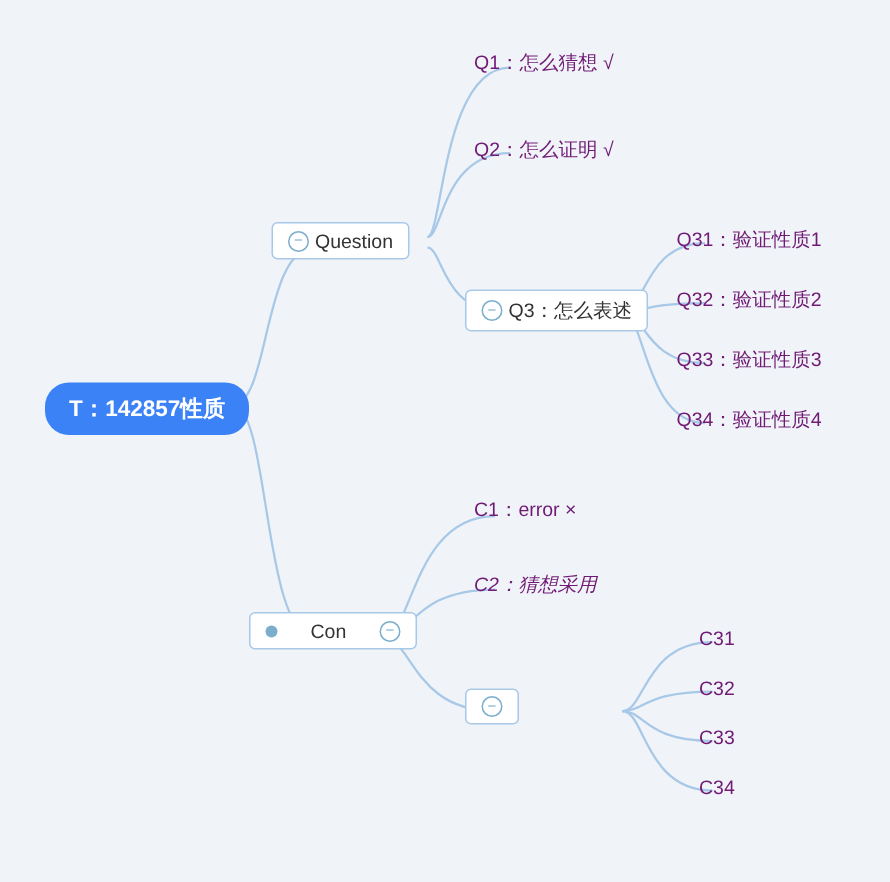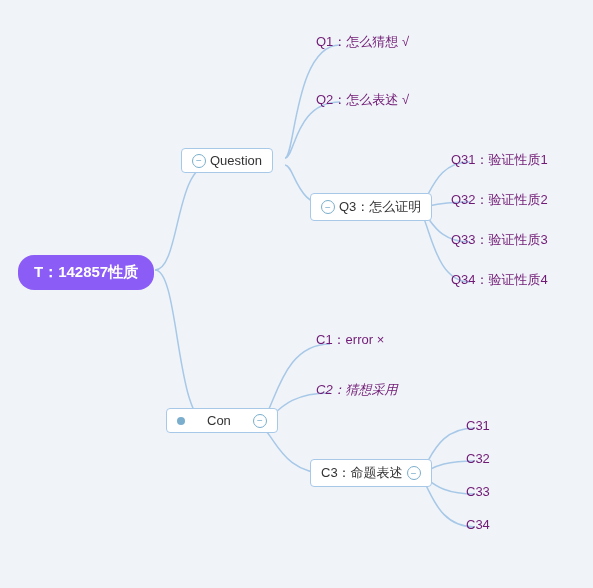--- a/index.html
+++ b/index.html
@@ -24,27 +24,28 @@
       border-radius: 4px;
       padding: 4px 10px;
       font-size: 13px;
       color: #333;
       white-space: nowrap;
       display: flex;
       align-items: center;
       gap: 4px;
     }
     .root-node {
-      background: #8b5cf6;
+      background: #3b82f6;
       color: white;
       border: none;
       border-radius: 16px;
       font-size: 15px;
       font-weight: bold;
       padding: 8px 16px;
+      margin-left: 12px;
     }
     .collapse-btn {
       width: 14px;
       height: 14px;
       border: 1.5px solid #7aaecc;
       border-radius: 50%;
       display: inline-flex;
       align-items: center;
       justify-content: center;
       font-size: 10px;
@@ -116,26 +117,26 @@
   <span class="dot"></span>
   <span>Con</span>
   <span class="collapse-btn">−</span>
 </div>
 
 <div class="node-label text-node" style="left:310px; top:30px;">
   <span>Q1：怎么猜想 √</span>
 </div>
 
 <div class="node-label text-node" style="left:310px; top:88px;">
-  <span>Q2：怎么表述 √</span>
+  <span>Q2：怎么证明 √</span>
 </div>
 
 <div class="node-label" style="left:310px; top:193px;">
   <span class="collapse-btn">−</span>
-  <span>Q3：怎么证明</span>
+  <span>Q3：怎么表述</span>
 </div>
 
 <div class="node-label text-node" style="left:445px; top:148px;">
   <span>Q31：验证性质1</span>
 </div>
 
 <div class="node-label text-node" style="left:445px; top:188px;text-align:center;">
   <span>Q32：验证性质2</span>
 </div>
 
@@ -149,21 +150,20 @@
 
 <div class="node-label text-node" style="left:310px; top:328px;align-items:flex-end;">
   <span>C1：error ×</span>
 </div>
 
 <div class="node-label text-node" style="left:310px; top:378px;font-style:italic;">
   <span>C2：猜想采用</span>
 </div>
 
 <div class="node-label" style="left:310px; top:459px;">
-  <span>C3：命题表述</span>
   <span class="collapse-btn">−</span>
 </div>
 
 <div class="node-label text-node" style="left:460px; top:415px;">
   <span>C31</span>
 </div>
 
 <div class="node-label text-node" style="left:460px; top:448px;">
   <span>C32</span>
 </div>

